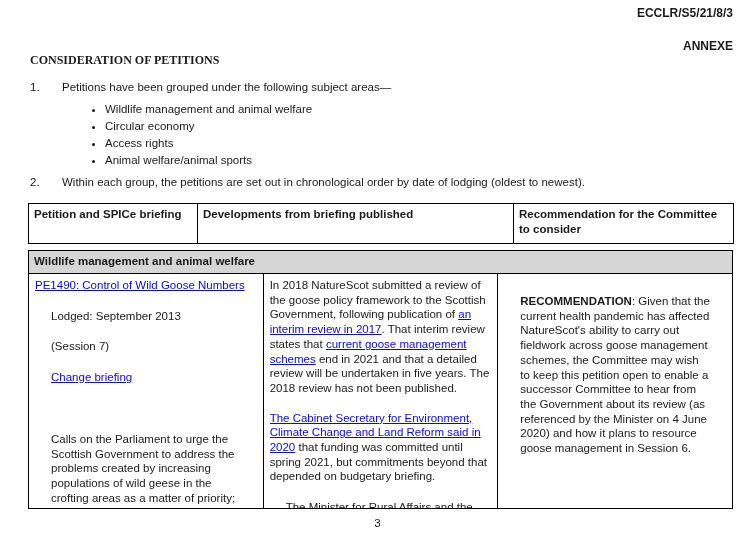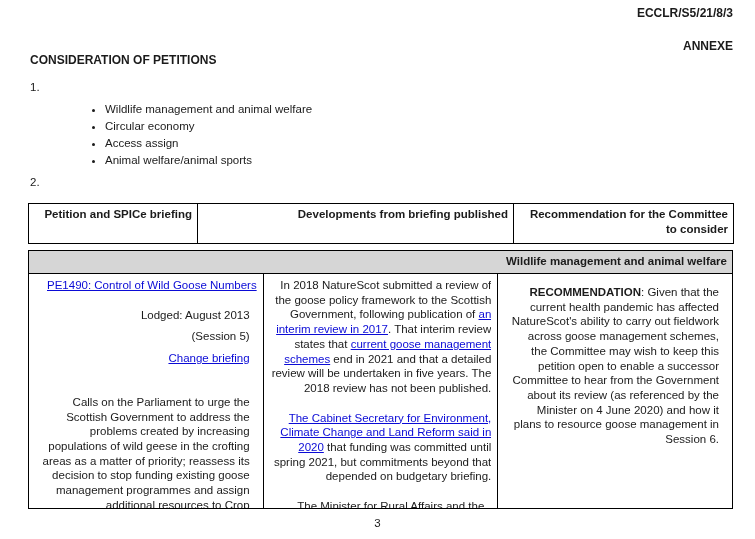--- a/index.html
+++ b/index.html
@@ -11,50 +11,50 @@
     font-size: 11.5px;
   }
   .doc-ref-block {
     position: absolute; top: 6px; right: 22px;
     text-align: right; font-weight: 700; font-size: 12px;
   }
   .doc-ref-block .ref-line { line-height: 14px; padding-left: 36px; }
   .doc-ref-block .ref-line + .ref-line { margin-top: 19px; }
   .doc-title {
     position: absolute; top: 53px; left: 30px;
-    font-weight: 700; font-size: 12px;
+    font-weight: 700; font-size: 12px; font-family: Liberation Serif, serif;
   }
   .numbered { position: absolute; left: 30px; right: 22px; display: flex; }
   .numbered .num { width: 32px; flex: 0 0 32px; }
   #para1 { top: 81px; }
   #para2 { top: 176px; }
   .bullet-list {
     position: absolute; top: 101px; left: 88px;
     margin: 0; padding-left: 17px;
     line-height: 17px; list-style: disc outside;
   }
   table.tbl {
     position: absolute; left: 28px; width: 705px;
     border-collapse: collapse; table-layout: fixed;
     font-size: 11.5px;
   }
   .tbl th, .tbl td {
     border: 1px solid #000; vertical-align: top;
-    text-align: right; padding: 3px 5px; line-height: 14.5px;
+    text-align: left; padding: 3px 5px; line-height: 14.5px;
   }
   #tbl-head { top: 203px; }
   #tbl-head th { font-weight: 700; height: 40px; }
   #tbl-main { top: 250px; }
   .section-row td {
     background: #d6d6d6; font-weight: 700; height: 23px; padding: 3px 5px;
   }
   .content-row td { padding: 4px 6px 0 6px; }
   .clip { height: 230px; overflow: hidden; line-height: 14.7px; }
   .cellp { margin: 0 0 15px 0; }
-  .cellline { margin: 7px; }
+  .cellline { margin: 16px; }
   .gap { height: 15px; }
   .lnk { color: #0b0bd6; text-decoration: underline; cursor: pointer; }
   .bold { font-weight: 700; }
   .pageno {
     position: absolute; top: 517px; left: 0; width: 755px;
     text-align: center;
   }
   .col-petition  { width: 169px; }
   .col-dev       { width: 316px; }
   .col-rec       { width: 220px; }
@@ -64,31 +64,33 @@
 
 <div class="doc-ref-block">
   <div class="ref-line">ECCLR/S5/21/8/3</div>
   <div class="ref-line">ANNEXE</div>
 </div>
 
 <div class="doc-title">CONSIDERATION OF PETITIONS</div>
 
 <div class="numbered" id="para1">
   <span class="num">1.</span>
+  <span>Petitions have been grouped under the following subject areas—</span>
 </div>
 
 <ul class="bullet-list">
   <li>Wildlife management and animal welfare</li>
   <li>Circular economy</li>
-  <li>Access assign</li>
+  <li>Access rights</li>
   <li>Animal welfare/animal sports</li>
 </ul>
 
 <div class="numbered" id="para2">
   <span class="num">2.</span>
+  <span>Within each group, the petitions are set out in chronological order by date of lodging (oldest to newest).</span>
 </div>
 
 <table class="tbl" id="tbl-head">
   <tbody>
       <tr>
     <th class="col-petition">Petition and SPICe briefing</th>
     <th class="col-dev">Developments from briefing published</th>
     <th class="col-rec">Recommendation for the Committee to consider</th>
   </tr>
 </tbody>
@@ -96,22 +98,22 @@
 
 <table class="tbl" id="tbl-main">
   <tbody>
       <tr class="section-row">
     <td colspan="3">Wildlife management and animal welfare</td>
   </tr>
   <tr class="content-row">
     <td class="col-petition">
       <div class="clip">
         <p class="cellp"><span class="lnk">PE1490: Control of Wild Goose Numbers</span></p>
-        <p class="cellline">Lodged: August 2013</p>
-        <p class="cellline">(Session 5)</p>
+        <p class="cellline">Lodged: September 2013</p>
+        <p class="cellline">(Session 7)</p>
         <p class="cellline"><span class="lnk">Change briefing</span></p>
         <div class="gap"></div>
         <p class="cellline">Calls on the Parliament to urge the Scottish Government to address the problems created by increasing populations of wild geese in the crofting areas as a matter of priority; reassess its decision to stop funding existing goose management programmes and assign additional resources to Crop</p>
       </div>
     </td>
     <td class="col-dev">
       <div class="clip">
         <p class="cellp"><span>In 2018 NatureScot submitted a review of the goose policy framework to the Scottish Government, following publication of </span><span class="lnk">an interim review in 2017</span><span>. That interim review states that </span><span class="lnk">current goose management schemes</span><span> end in 2021 and that a detailed review will be undertaken in five years. The 2018 review has not been published.</span></p>
         <p class="cellp"><span class="lnk">The Cabinet Secretary for Environment, Climate Change and Land Reform said in 2020</span><span> that funding was committed until spring 2021, but commitments beyond that depended on budgetary briefing.</span></p>
         <p class="cellline"><span>The Minister for Rural Affairs and the Natural Environment (Mairi Gougeon) answered a question in the Parliament on </span></p>

